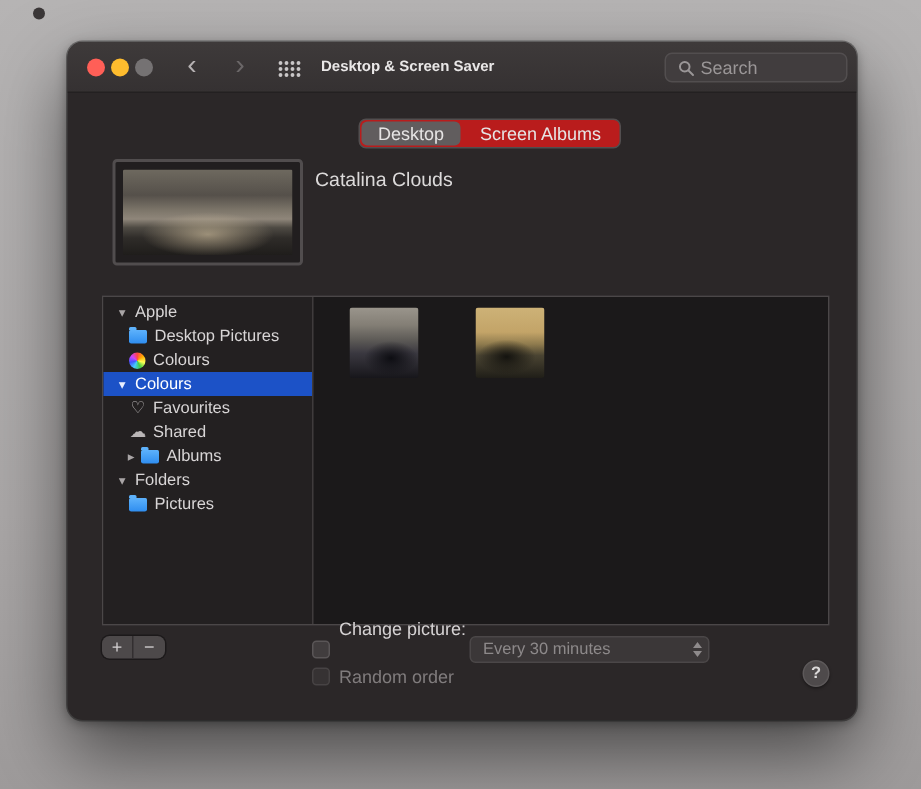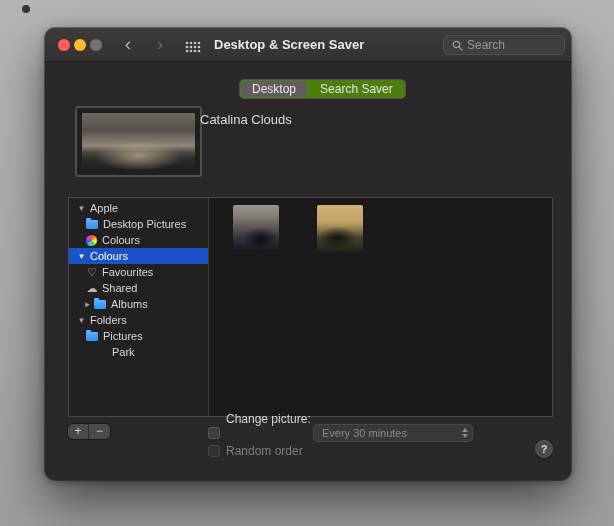--- a/index.html
+++ b/index.html
@@ -24,52 +24,52 @@
     border-bottom:1px solid #232021; border-radius:10px 10px 0 0;
   }
   .traffic { position:absolute; top:11px; width:12px; height:12px; border-radius:50%; }
   .traffic.red    { left:13px; background:#ff5f57; }
   .traffic.yellow { left:29px; background:#febc2e; }
   .traffic.gray   { left:45px; background:#757273; }
   .nav-btn { position:absolute; top:0; height:34px; line-height:31px; width:18px; text-align:center; font-size:19px; }
   .nav-back    { left:74px;  color:#b5b1b2; }
   .nav-forward { left:106px; color:#6b6768; }
   .grid-btn { position:absolute; left:140px; top:11px; width:16px; height:12px; }
-  .window-title { position:absolute; left:169px; top:0; line-height:34px; font-size:13px; font-weight:bold; color:#e9e7e7; }
+  .window-title { position:absolute; left:169px; top:0; line-height:34px; font-size:10px; font-weight:bold; color:#e9e7e7; }
   .search-field {
     position:absolute; right:6px; top:7px; width:122px; height:20px;
     background:#413d3e; border:1px solid #524e4f; border-radius:5px;
     display:flex; align-items:center; padding:0 8px;
   }
   .search-field input {
     flex:1; min-width:0; background:transparent; border:none; outline:none;
     color:#ddd; font-size:12px; padding-left:4px; font-family:"Liberation Sans",sans-serif;
   }
   .search-field input::placeholder { color:#9a9697; }
 
   
   .tab-bar {
     position:absolute; left:194px; top:51px; height:20px; display:flex;
-    border:1px solid #524e4f; border-radius:5px; background:#4d7c0f; overflow:hidden;justify-content:flex-end;
+    border:1px solid #524e4f; border-radius:5px; background:#b91c1c; overflow:hidden;justify-content:flex-end;
   }
   .tab { padding:0 12px; font-size:12px; color:#e6e4e4; line-height:18px; }
   .tab.selected { background:#615d5e; border-radius:4px; margin:1px; padding:0 11px; line-height:16px; }
 
   
   .preview-well {
     position:absolute; left:30px; top:78px; width:127px; height:71px;
     border:2px solid #514d4e; border-radius:3px; background:#211e1f; padding:5px;
   }
   .preview-img {
     width:100%; height:100%; border-radius:1px;
     background:
       radial-gradient(60% 40% at 50% 76%, rgba(236,216,178,.55), rgba(236,216,178,0) 65%),
       linear-gradient(180deg,#6e695f 0%,#55504a 30%,#7d766a 48%,#8f867a 58%,#4e4a43 68%,#2f2c29 80%,#1f1d1b 100%);
   }
-  .preview-label { position:absolute; left:155px; top:84px; font-size:13px; color:#dcdada; }
+  .preview-label { position:absolute; left:165px; top:84px; font-size:13px; color:#dcdada; }
 
   
   .browser {
     position:absolute; left:23px; top:169px; width:485px; height:220px;
     border:1px solid #4b4748; display:flex; background:#1b191a;
   }
   .sidebar { width:140px; background:#232021; border-right:1px solid #3f3b3c; padding-top:2px; flex:none; }
   .row { height:16px; display:flex; align-items:center; font-size:11px; color:#d8d5d6; }
   .row.selected { background:#1c52c7; color:#ffffff; }
   .row .disclosure { width:9px; text-align:center; font-size:9px; color:#a9a5a6; flex:none; }
@@ -171,21 +171,21 @@
           <circle cx="4.5" cy="4.5" r="3.2" fill="none" stroke="#9a9697" stroke-width="1.3"></circle>
           <line x1="7" y1="7" x2="10" y2="10" stroke="#9a9697" stroke-width="1.3" stroke-linecap="round"></line>
         </svg>
       </span>
       <input value="" placeholder="Search" style="">
     </div>
   </div>
 
   <div class="tab-bar">
     <div class="tab selected">Desktop</div>
-    <div class="tab">Search Saver</div>
+    <div class="tab">Screen Albums</div>
   </div>
 
   <div class="preview-well">
     <div class="preview-img"></div>
   </div>
   <div class="preview-label">Catalina Clouds</div>
 
   <div class="browser">
     <div class="sidebar">
 
@@ -228,23 +228,20 @@
       <div class="row pl8">
         <span class="disclosure">▾</span>
         <span class="row-label">Folders</span>
       </div>
 
       <div class="row pl17">
         <span class="icon-folder"></span>
         <span class="row-label">Pictures</span>
       </div>
 
-      <div class="row pl39">
-        <span class="row-label">Park</span>
-      </div>
 
     </div>
 
     <div class="gallery">
       <div class="thumb photo-1"></div>
       <div class="thumb photo-2"></div>
     </div>
   </div>
 
   <div class="add-remove">

